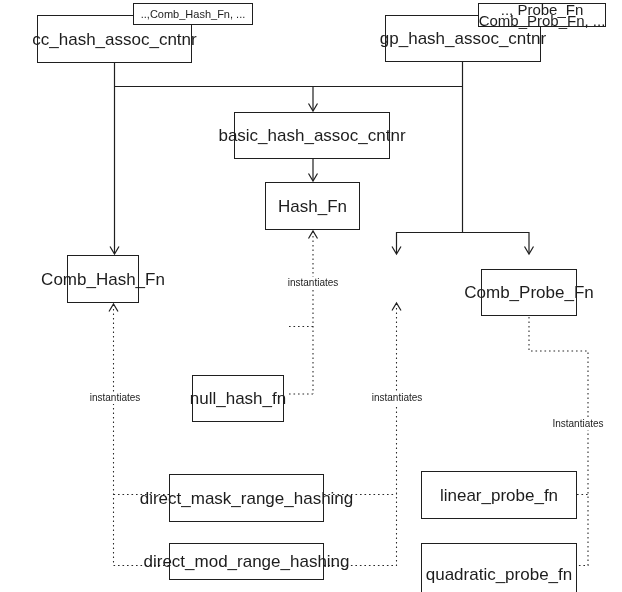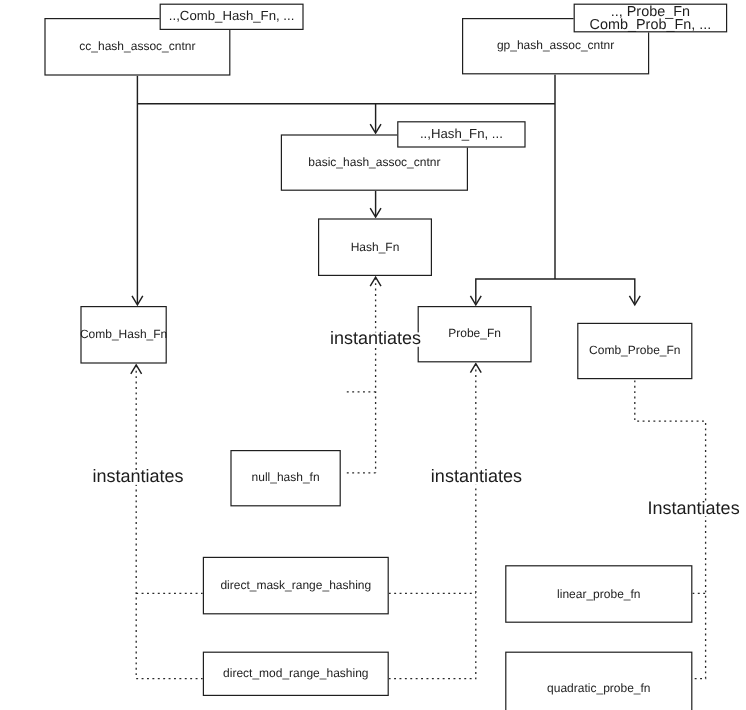--- a/index.html
+++ b/index.html
@@ -17,31 +17,31 @@
   .wires path { fill: none; stroke: #1f1f1f; stroke-width: 1.2; }
   .wires path.d { stroke-dasharray: 1.6 2.9; stroke-width: 1.1; stroke: #2a2a2a; }
   .box {
     position: absolute;
     background: #ffffff;
     border: 1px solid #1f1f1f;
     display: flex;
     align-items: center;
     justify-content: center;
     text-align: center;
-    font-size: 10px;
+    font-size: 17px;
     line-height: 13px;
     white-space: nowrap;
   }
   .box.param { font-size: 11px; }
-  .box.param.two { flex-direction: column; font-size: 12px; line-height: 11.5px; }
+  .box.param.two { flex-direction: column; font-size: 15px; line-height: 11.5px; }
   .edge-label {
     position: absolute;
     transform: translateX(-50%);
     background: #ffffff;
-    font-size: 15px;
+    font-size: 10px;
     line-height: 12px;
     padding: 0 1px;
     white-space: nowrap;
   }
 </style>
 </head>
 <body>
 
 <div class="stage">
 
@@ -84,34 +84,31 @@
   </div>
 
   <div class="box" style="left:265px;top:182px;width:95px;height:48px">
     <span>Hash_Fn</span>
   </div>
 
   <div class="box" style="left:67px;top:255px;width:72px;height:48px">
     <span>Comb_Hash_Fn</span>
   </div>
 
-  <div class="box" style="left:348px;top:255px;width:95px;height:47px">
-    <span>Probe_Fn</span>
-  </div>
 
   <div class="box" style="left:481px;top:269px;width:96px;height:47px">
     <span>Comb_Probe_Fn</span>
   </div>
 
 
   <div class="box" style="left:192px;top:375px;width:92px;height:47px">
     <span>null_hash_fn</span>
   </div>
 
-  <div class="box" style="left:169px;top:464px;width:155px;height:48px">
+  <div class="box" style="left:169px;top:474px;width:155px;height:48px">
     <span>direct_mask_range_hashing</span>
   </div>
 
   <div class="box" style="left:169px;top:543px;width:155px;height:37px">
     <span>direct_mod_range_hashing</span>
   </div>
 
   <div class="box" style="left:421px;top:471px;width:156px;height:48px">
     <span>linear_probe_fn</span>
   </div>
@@ -122,23 +119,20 @@
 
   <div class="box param" style="left:133px;top:3px;width:120px;height:22px">
     <span>..,Comb_Hash_Fn, ...</span>
   </div>
 
   <div class="box param two" style="left:478px;top:3px;width:128px;height:24px">
     <span>.., Probe_Fn</span>
     <span>Comb_Prob_Fn, ...</span>
   </div>
 
-  <div class="box param" style="left:331px;top:101px;width:107px;height:22px">
-    <span>..,Hash_Fn, ...</span>
-  </div>
 
   <div class="edge-label" style="left:313px;top:277px">instantiates</div>
 
   <div class="edge-label" style="left:115px;top:392px">instantiates</div>
 
   <div class="edge-label" style="left:397px;top:392px">instantiates</div>
 
   <div class="edge-label" style="left:578px;top:418px">Instantiates</div>
 
 </div>

